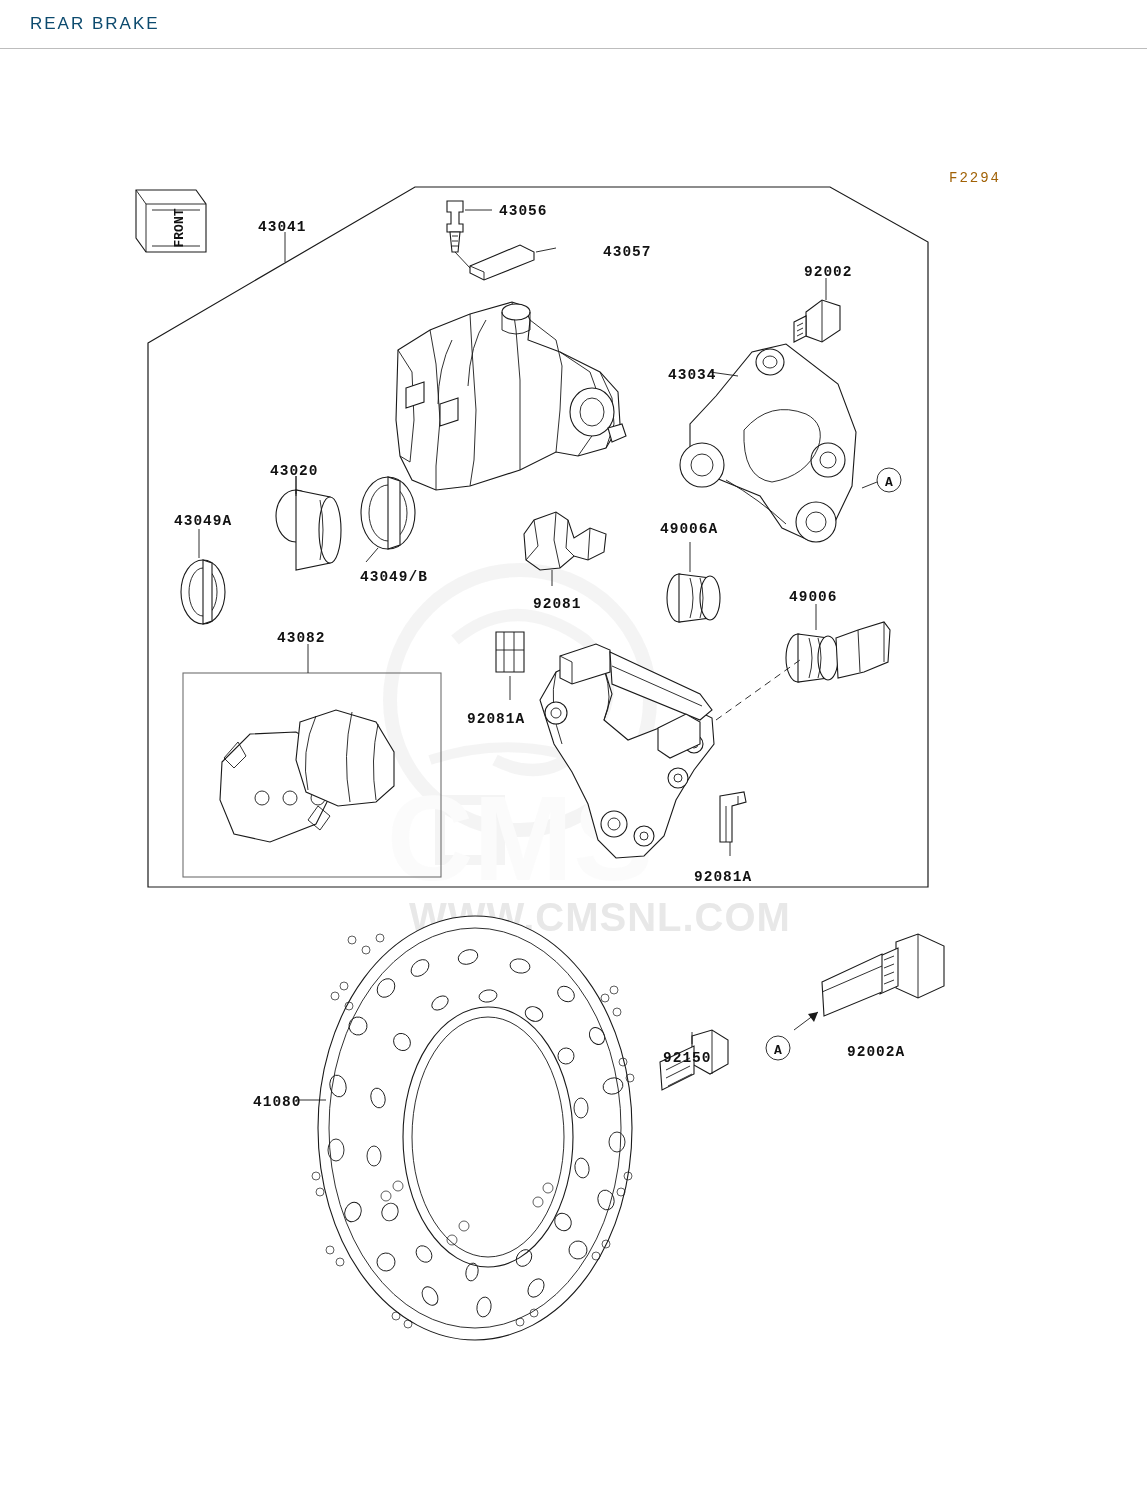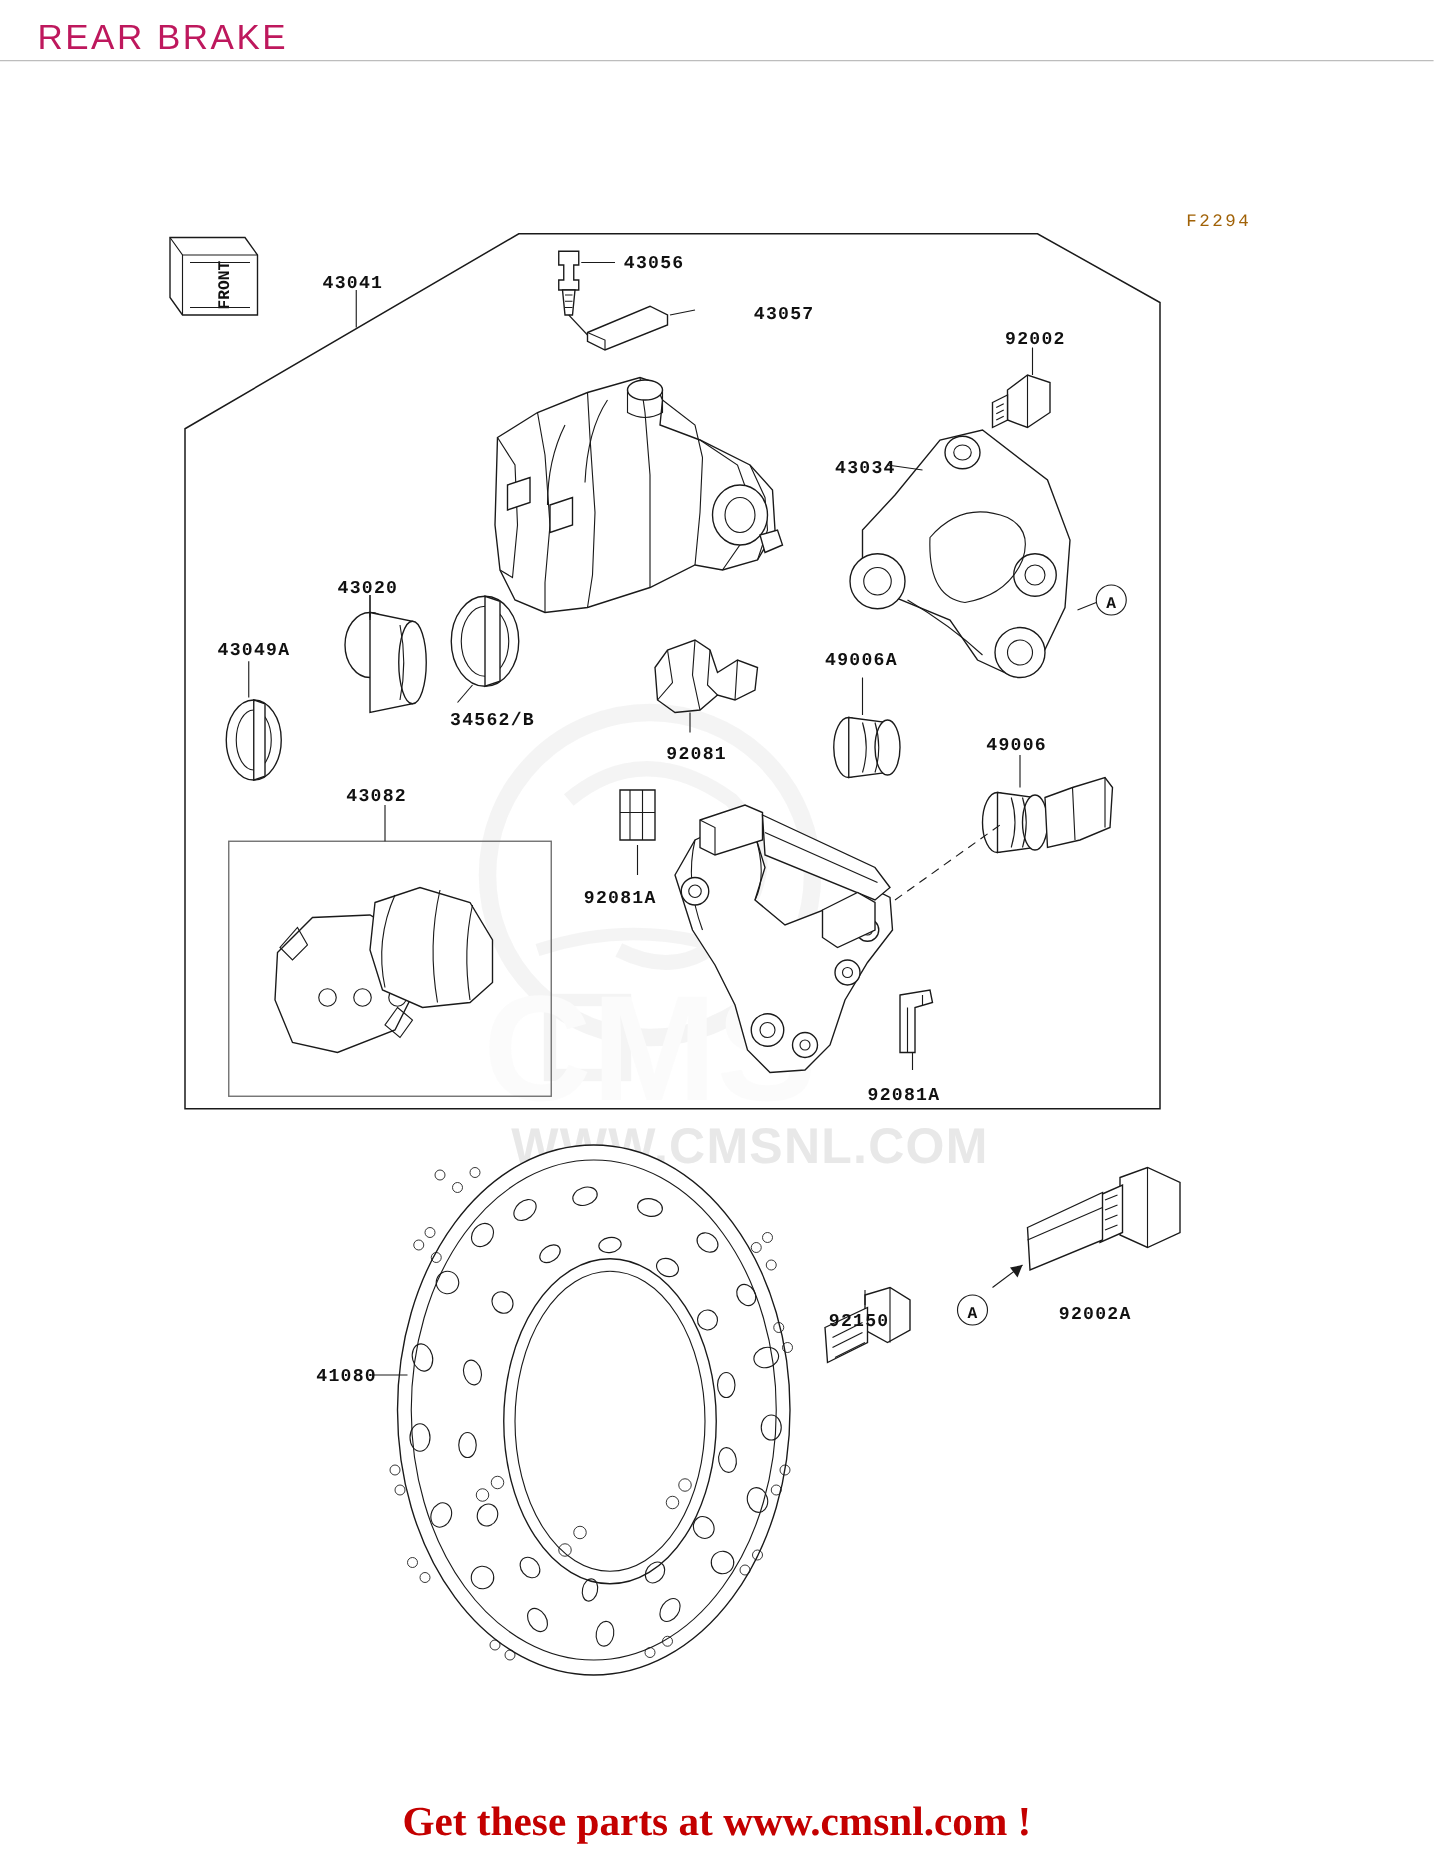--- a/index.html
+++ b/index.html
@@ -17,23 +17,23 @@
   }
   #page {
     position: relative;
     width: 1147px;
     height: 1500px;
   }
   .title {
     position: absolute;
     left: 30px;
     top: 14px;
-    font-size: 28px;
+    font-size: 17px;
     letter-spacing: 2px;
-    color: #be185d;
+    color: #0c4a6e;
     font-family: "Liberation Sans", sans-serif;
   }
   .topline {
     position: absolute;
     left: 0;
     top: 48px;
     width: 1147px;
     height: 1px;
     background: #bdbdbd;
   }
@@ -429,25 +429,24 @@
 
   </svg>
 
   <div class="label" style="left:499px; top:203px;">43056</div>
   <div class="label" style="left:563px; top:244px;margin-left:40px;">43057</div>
   <div class="label" style="left:258px; top:219px;">43041</div>
   <div class="label" style="left:804px; top:264px;">92002</div>
   <div class="label" style="left:668px; top:367px;">43034</div>
   <div class="label" style="left:270px; top:463px;">43020</div>
   <div class="label" style="left:174px; top:513px;">43049A</div>
-  <div class="label" style="left:360px; top:569px;">34562/B</div>
+  <div class="label" style="left:360px; top:569px;">43049/B</div>
   <div class="label" style="left:660px; top:521px;">49006A</div>
   <div class="label" style="left:533px; top:596px;">92081</div>
   <div class="label" style="left:789px; top:589px;">49006</div>
   <div class="label" style="left:277px; top:630px;text-align:right;">43082</div>
   <div class="label" style="left:467px; top:711px;">92081A</div>
   <div class="label" style="left:694px; top:869px;">92081A</div>
   <div class="label" style="left:663px; top:1018px;margin-top:32px;">92150</div>
   <div class="label" style="left:847px; top:1044px;font-family:Liberation Mono, monospace;">92002A</div>
   <div class="label" style="left:253px; top:1094px;">41080</div>
 
-  <div class="footer">Get these parts at www.cmsnl.com !</div>
 </div>
 
 </body></html>

